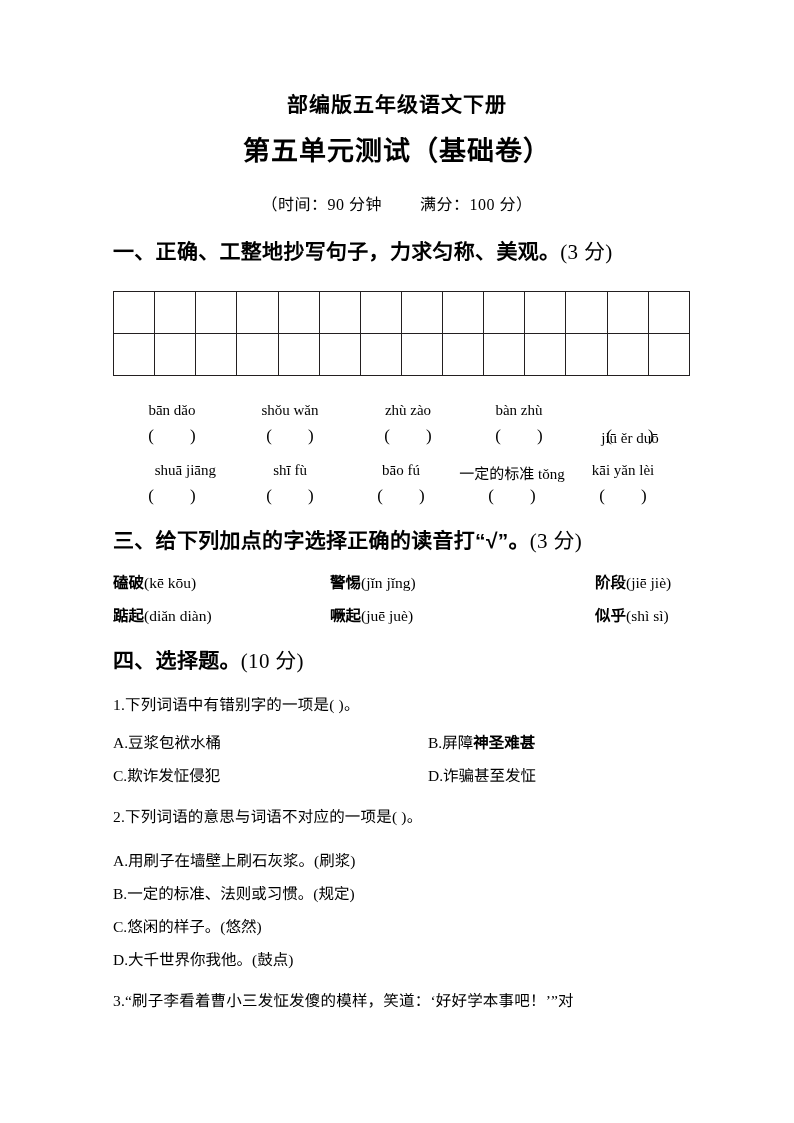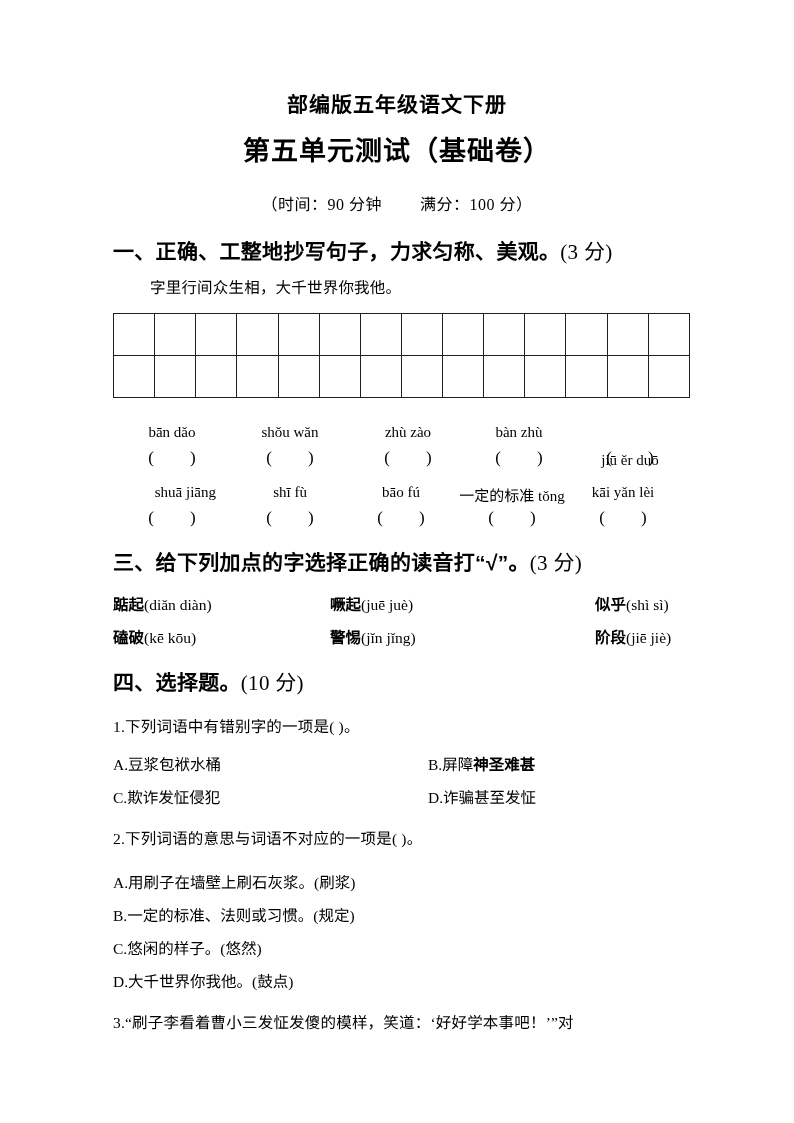--- a/index.html
+++ b/index.html
@@ -192,21 +192,20 @@
   <p class="doc-meta">
     <span>（时间：90 分钟</span><span class="gap"></span><span>满分：100 分）</span>
   </p>
 
   <div class="sp-20"></div>
 
   <p class="section-head">
     <span>一、正确、工整地抄写句子，力求匀称、美观。</span><span class="pts">(3 分)</span>
   </p>
   <div class="sp-10"></div>
-  <p class="q-text indent-1">字里行间众生相，大千世界你我他。</p>
 
   <div class="grid-wrap">
     <table class="copy-grid">
       <tbody>
         <tr>
           <td></td>
             <td></td>
           <td></td>
             <td></td>
           <td></td>
@@ -281,29 +280,29 @@
 
   <div class="sp-10"></div>
 
   <p class="section-head">
     <span>三、给下列加点的字选择正确的读音打“√”。</span><span class="pts">(3 分)</span>
   </p>
 
   <div class="sp-16"></div>
 
   <div class="tri-row">
+    <span class="col c1"><span class="hz">磕破</span><span class="py">(kē    kōu)</span></span>
+    <span class="col c2"><span class="hz">警惕</span><span class="py">(jǐn    jǐng)</span></span>
+    <span class="col c3"><span class="hz">阶段</span><span class="py">(jiē    jiè)</span></span>
+  </div>
+
+  <div class="tri-row">
     <span class="col c1"><span class="hz">踮起</span><span class="py">(diǎn    diàn)</span></span>
     <span class="col c2"><span class="hz">噘起</span><span class="py">(juē    juè)</span></span>
     <span class="col c3"><span class="hz">似乎</span><span class="py">(shì    sì)</span></span>
-  </div>
-
-  <div class="tri-row">
-    <span class="col c1"><span class="hz">磕破</span><span class="py">(kē    kōu)</span></span>
-    <span class="col c2"><span class="hz">警惕</span><span class="py">(jǐn    jǐng)</span></span>
-    <span class="col c3"><span class="hz">阶段</span><span class="py">(jiē    jiè)</span></span>
   </div>
 
   <div class="sp-8"></div>
 
   <p class="section-head">
     <span>四、选择题。</span><span class="pts">(10 分)</span>
   </p>
 
   <div class="sp-18"></div>
 

